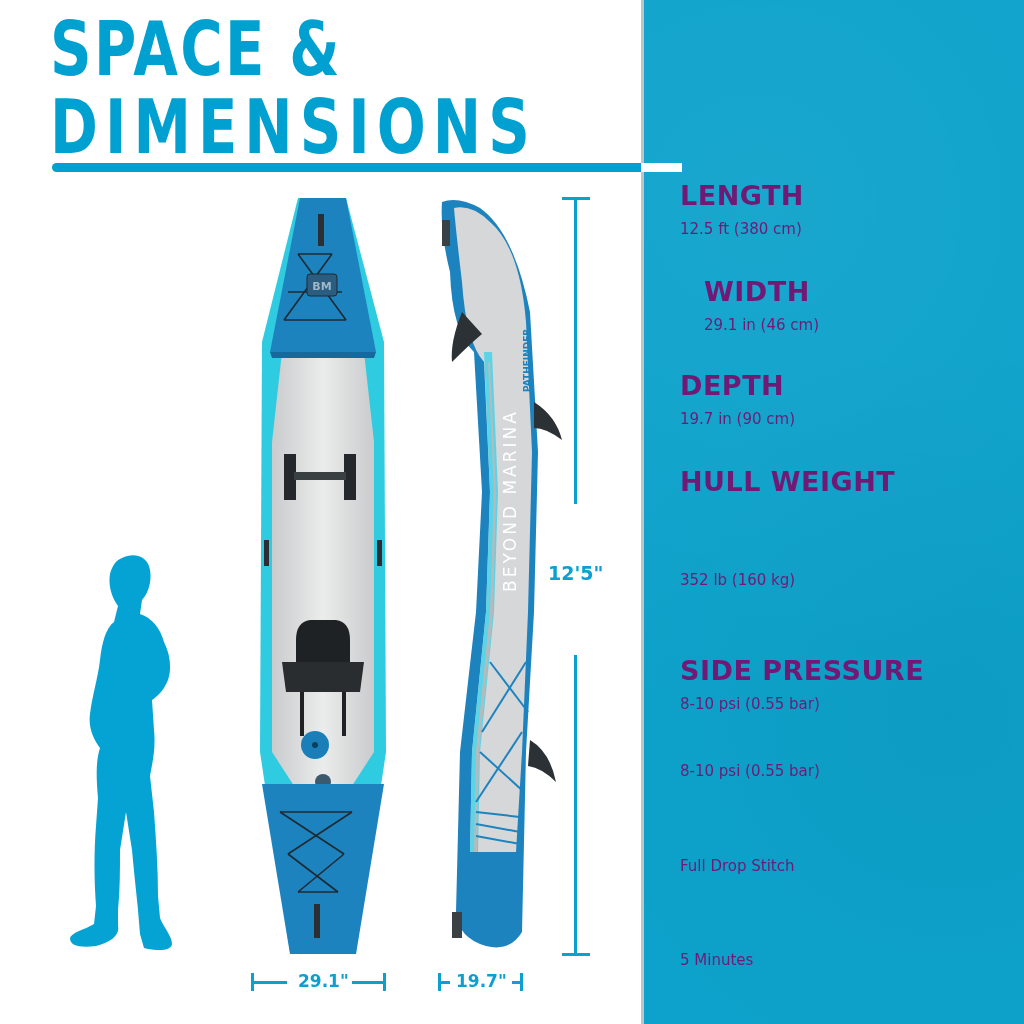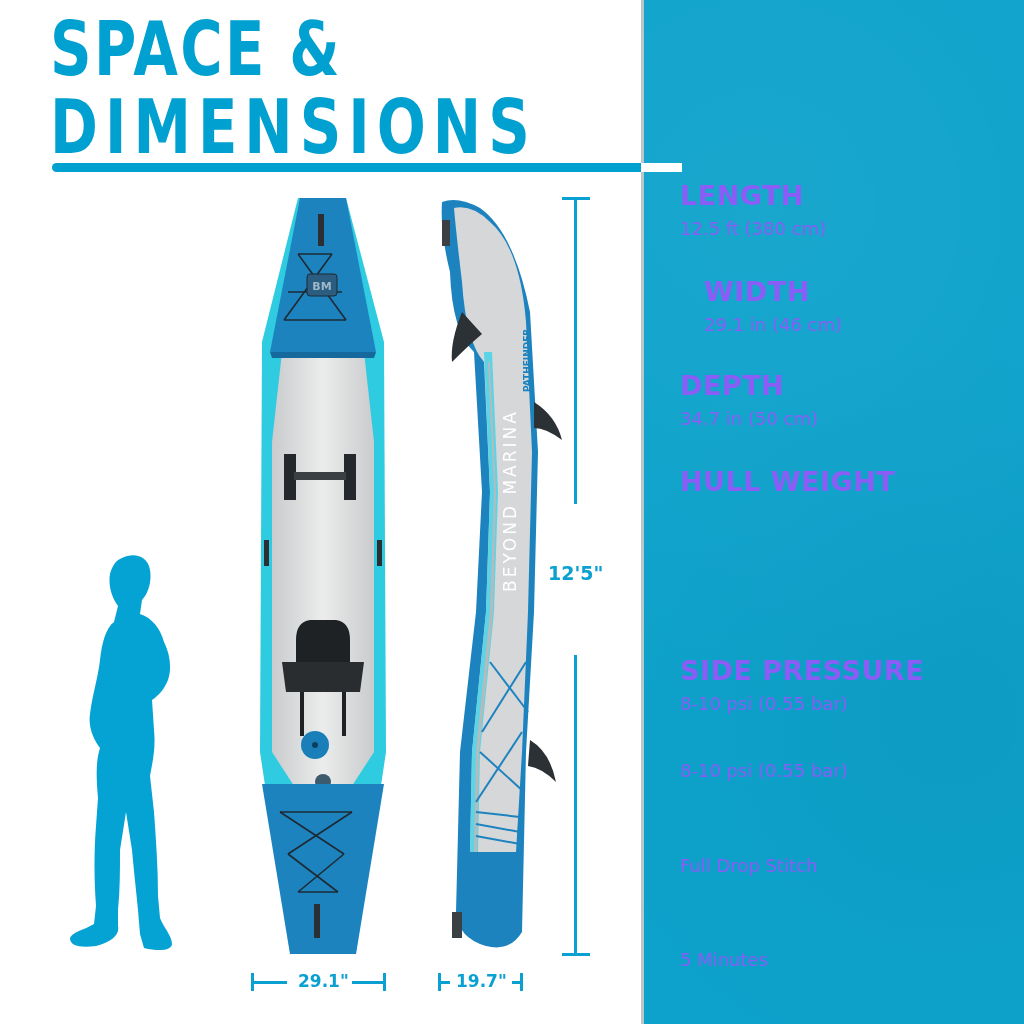--- a/index.html
+++ b/index.html
@@ -7,23 +7,23 @@
   .left { position:absolute; left:0; top:0; width:641px; height:1024px; background:#ffffff; }
   .title { position:absolute; left:50px; top:12px; color:#00a0d0; font-family:"DejaVu Sans", sans-serif; font-weight:bold; font-size:74px; line-height:74px; letter-spacing:3px; transform:scaleX(0.78); transform-origin:left top; white-space:nowrap; }
   .title .line1 { display:block; height:78px; }
   .title .line2 { display:block; letter-spacing:9px; }
   .rule { position:absolute; left:52px; top:163px; width:592px; height:9px; background:#00a0d0; border-radius:5px 0 0 5px; }
   .panel { position:absolute; left:641px; top:0; width:383px; height:1024px;
     background:#0da2cb;
     background-image: radial-gradient(circle at 30% 20%, rgba(255,255,255,0.05), rgba(0,0,0,0) 60%), radial-gradient(circle at 80% 70%, rgba(0,0,0,0.04), rgba(0,0,0,0) 50%);
     border-left:3px solid #b9c6cc; box-sizing:border-box; }
   .panel-tick { position:absolute; left:641px; top:163px; width:41px; height:9px; background:#ffffff; }
-  .spec { position:absolute; left:680px; color:#8b5cf6; }
+  .spec { position:absolute; left:680px; color:#701a75; }
   .spec .label { font-family:"DejaVu Sans", sans-serif; font-weight:bold; font-size:27px; line-height:30px; letter-spacing:0.5px; white-space:nowrap; }
-  .spec .value { font-family:"DejaVu Sans", sans-serif; font-size:18px; line-height:20px; margin-top:8px; white-space:nowrap; }
+  .spec .value { font-family:"DejaVu Sans", sans-serif; font-size:15px; line-height:20px; margin-top:8px; white-space:nowrap; }
   .dim-text { position:absolute; color:#0aa0d2; font-family:"DejaVu Sans", sans-serif; font-weight:bold; font-size:17px; }
   .vline { position:absolute; background:#0aa0d2; }
 </style>
 </head>
 <body>
 
 <div class="left"></div>
 
 <div class="title">
   <span class="line1">SPACE &amp;</span>
@@ -138,26 +138,27 @@
 <div class="spec" style="top:181px;">
   <div class="label">LENGTH</div>
   <div class="value">12.5 ft (380 cm)</div>
 </div>
 <div class="spec" style="top:277px;margin-left:24px;">
   <div class="label">WIDTH</div>
   <div class="value">29.1 in (46 cm)</div>
 </div>
 <div class="spec" style="top:371px;">
   <div class="label">DEPTH</div>
-  <div class="value">34.7 in (50 cm)</div>
+  <div class="value">19.7 in (90 cm)</div>
 </div>
 <div class="spec" style="top:467px;text-align:right;">
   <div class="label">HULL WEIGHT</div>
 </div>
 <div class="spec" style="top:562px;">
+  <div class="value">352 lb (160 kg)</div>
 </div>
 <div class="spec" style="top:656px;">
   <div class="label">SIDE PRESSURE</div>
   <div class="value">8-10 psi (0.55 bar)</div>
 </div>
 <div class="spec" style="top:753px;">
   <div class="value">8-10 psi (0.55 bar)</div>
 </div>
 <div class="spec" style="top:848px;">
   <div class="value">Full Drop Stitch</div>

